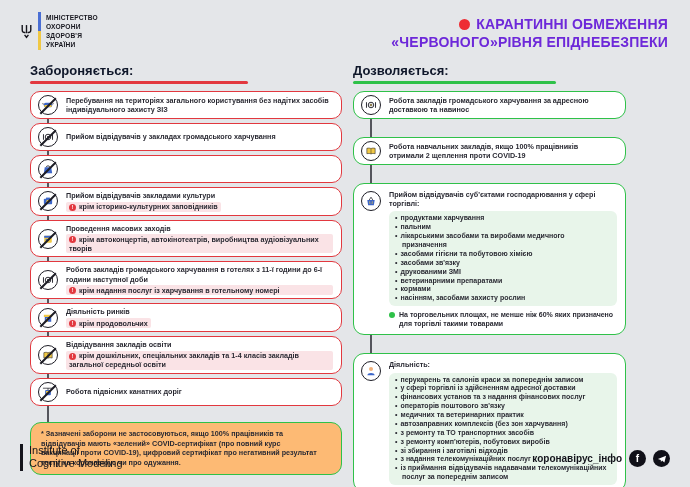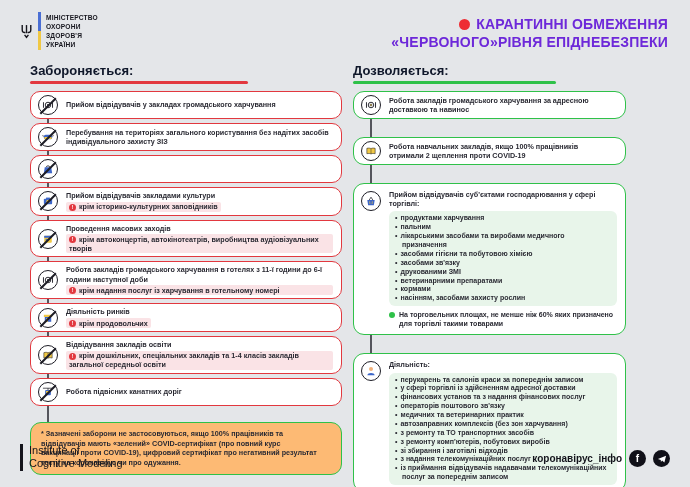--- a/index.html
+++ b/index.html
@@ -95,39 +95,39 @@
 
   <div class="col col-left">
     <div class="col-heading">Забороняється:</div>
     <div class="hr hr-red"></div>
 
     <div class="items">
 
       <div class="box p-box">
         <span class="icon-circle no-slash">
           <svg width="12" height="12" viewBox="0 0 13 13">
+              <rect x="2" y="4" width="9" height="5" rx="2" fill="#3d66c8"></rect>
+              <rect x="2.4" y="6.6" width="8.2" height="2.2" rx="1" fill="#f0c844"></rect>
+              <line x1="0.4" y1="5" x2="2" y2="5.6" stroke="#1d1d26" stroke-width="0.8"></line>
+              <line x1="11" y1="5.6" x2="12.6" y2="5" stroke="#1d1d26" stroke-width="0.8"></line>
+            </svg>
+        </span>
+        <div class="itext"><span>Перебування на територіях загального користування без надітих засобів індивідуального захисту ЗІЗ</span></div>
+      </div>
+
+      <div class="box p-box">
+        <span class="icon-circle no-slash">
+          <svg width="12" height="12" viewBox="0 0 13 13">
               <circle cx="6.5" cy="6.5" r="3" fill="none" stroke="#1d1d26" stroke-width="1"></circle>
               <circle cx="6.5" cy="6.5" r="1.1" fill="#1d1d26"></circle>
               <line x1="1.6" y1="3.5" x2="1.6" y2="9.5" stroke="#1d1d26" stroke-width="1"></line>
               <line x1="11.4" y1="3.5" x2="11.4" y2="9.5" stroke="#1d1d26" stroke-width="1"></line>
             </svg>
         </span>
         <div class="itext"><span>Прийом відвідувачів у закладах громадського харчування</span></div>
-      </div>
-
-      <div class="box p-box">
-        <span class="icon-circle no-slash">
-          <svg width="12" height="12" viewBox="0 0 13 13">
-              <rect x="2" y="4" width="9" height="5" rx="2" fill="#3d66c8"></rect>
-              <rect x="2.4" y="6.6" width="8.2" height="2.2" rx="1" fill="#f0c844"></rect>
-              <line x1="0.4" y1="5" x2="2" y2="5.6" stroke="#1d1d26" stroke-width="0.8"></line>
-              <line x1="11" y1="5.6" x2="12.6" y2="5" stroke="#1d1d26" stroke-width="0.8"></line>
-            </svg>
-        </span>
-        <div class="itext"><span>Перебування на територіях загального користування без надітих засобів індивідуального захисту ЗІЗ</span></div>
       </div>
 
       <div class="box p-box">
         <span class="icon-circle no-slash">
           <svg width="12" height="12" viewBox="0 0 13 13">
               <path d="M3 4.5 L10 4.5 L11 11 L2 11 Z" fill="#3d66c8"></path>
               <path d="M4.6 4.5 C4.6 2.6 8.4 2.6 8.4 4.5" fill="none" stroke="#1d1d26" stroke-width="0.9"></path>
             </svg>
         </span>
       </div>

